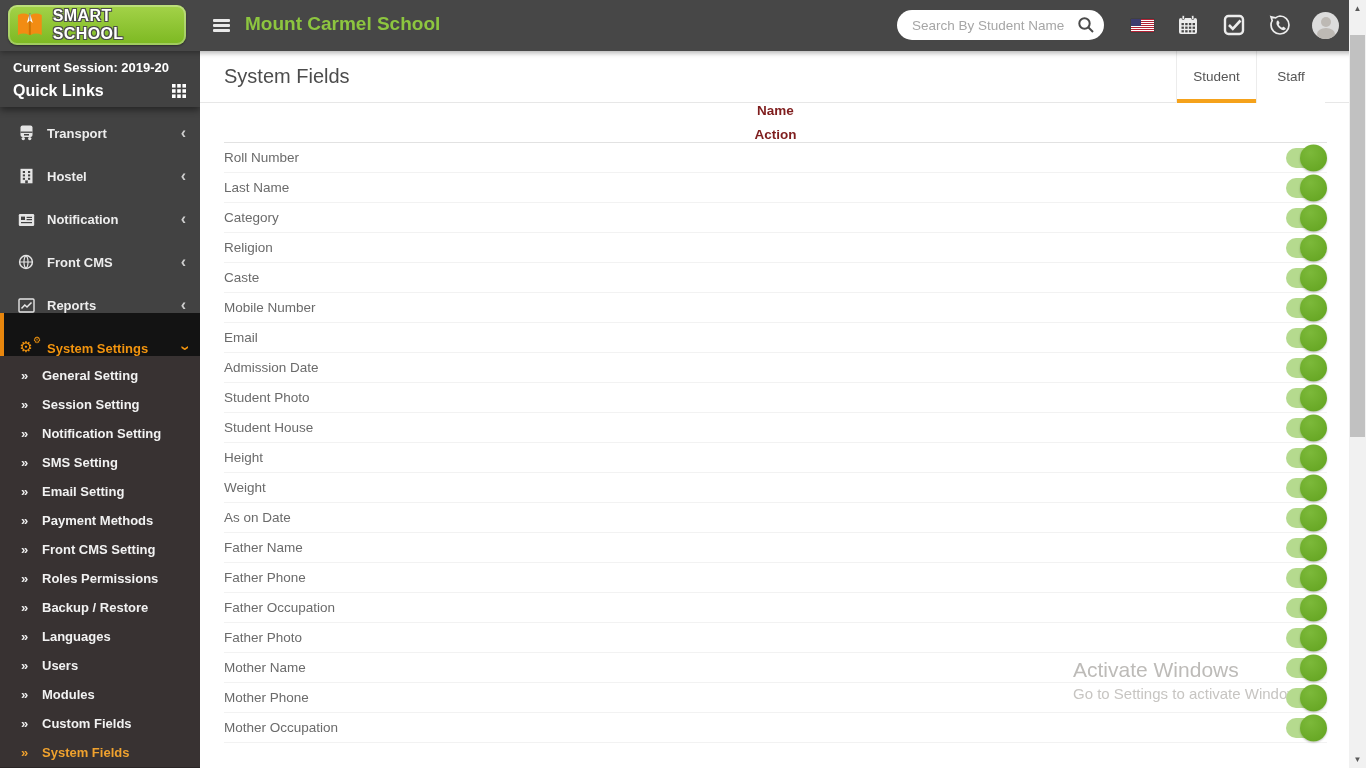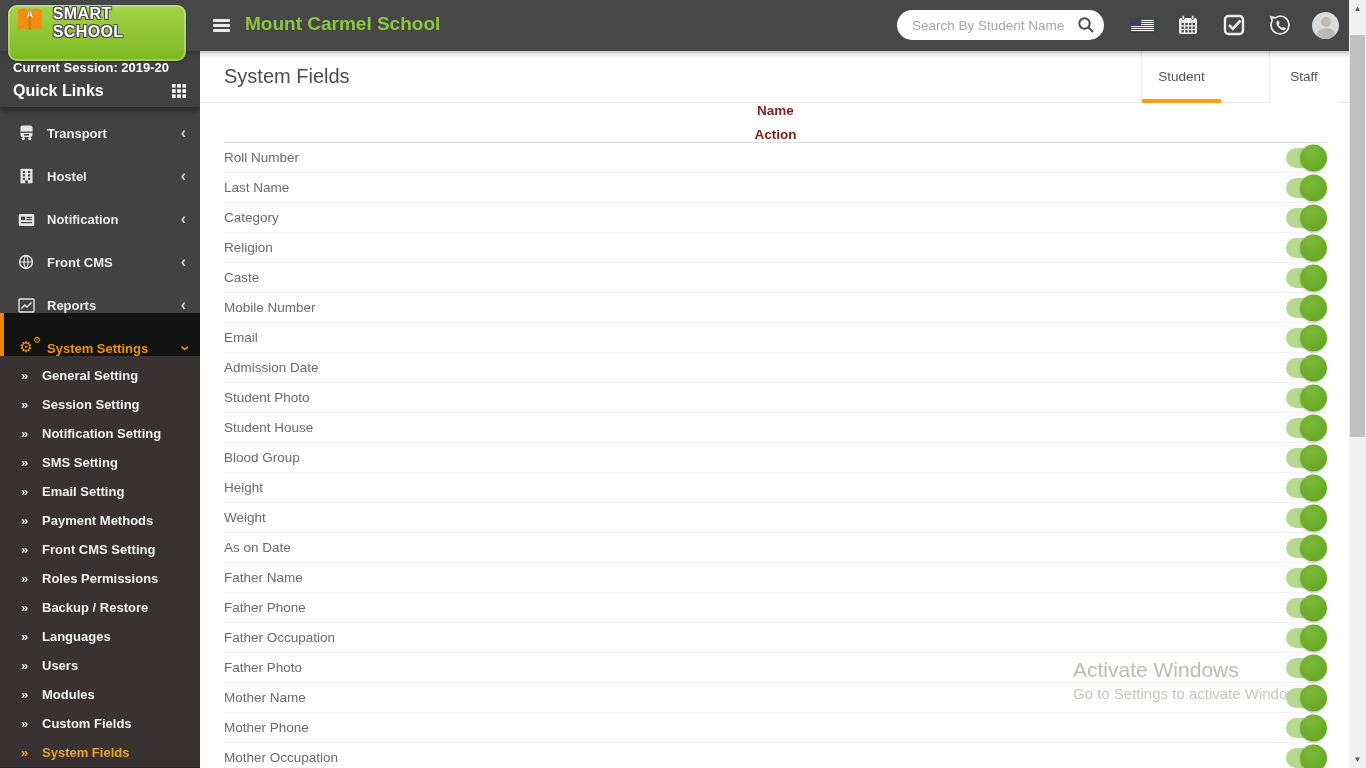--- a/index.html
+++ b/index.html
@@ -2,23 +2,23 @@
 <html><head>
 <meta charset="utf-8">
 <style>
   * { margin:0; padding:0; box-sizing:border-box; }
   html,body { width:1366px; height:768px; overflow:hidden; }
   body { font-family:"Liberation Sans", sans-serif; background:#f0f0f0; position:relative; }
 
   
   .header { position:absolute; top:0; left:0; width:1366px; height:51px; background:#474747;
             box-shadow:0 2px 5px rgba(0,0,0,.3); z-index:30; }
-  .logo { position:absolute; left:8px; top:5px; width:178px; height:56px;
+  .logo { position:absolute; left:8px; top:5px; width:178px; height:40px;
           background:linear-gradient(#a4d349,#7cb821); border-radius:9px;
-          display:flex; 
+          display:flex; align-items:center;
           box-shadow:inset 0 0 0 2px rgba(255,255,255,.28), 0 1px 2px rgba(0,0,0,.4); }
   .logo-text { color:#fff; font-weight:bold; font-size:16px; letter-spacing:.4px; margin-left:7px;
                text-shadow:1px 1px 0 #4a4a4a,-1px 1px 0 #4a4a4a,1px -1px 0 #4a4a4a,-1px -1px 0 #4a4a4a; }
   .hamburger { position:absolute; left:213px; top:19px; width:17px; cursor:pointer; }
   .hamburger span { display:block; height:2.5px; background:#e9e9e9; margin-bottom:2.6px; border-radius:1px; }
   .school-name { position:absolute; left:245px; top:13px; font-size:19px; font-weight:bold; color:#8dc63f; }
 
   .search-pill { position:absolute; left:897px; top:10px; width:207px; height:30px; background:#fff;
                  border-radius:15px; }
   .search-pill input { position:absolute; left:0; top:0; width:100%; height:100%; border:none; outline:none;
@@ -59,21 +59,21 @@
   .sub-item { height:29px; display:flex; align-items:center; padding-left:21px; cursor:pointer; }
   .sub-icon { color:#efefef; font-size:13px; font-weight:bold; width:21px; }
   .sub-label { color:#f2f2f2; font-size:13px; font-weight:bold; }
   .sub-item.active .sub-icon, .sub-item.active .sub-label { color:#f0a22e; }
   .sidebar-footer { height:20px; background:#2b2626; }
 
   
   .main { position:absolute; left:200px; top:51px; width:1149px; height:717px; background:#fff; }
   .title-band { position:relative; height:52px; background:#fff; border-bottom:1px solid #e7e7e7; }
   .page-title { position:absolute; left:24px; top:14px; font-size:20px; color:#4c4c4c; }
-  .tabs { position:absolute; right:11px; top:0; height:52px; display:flex;gap:48px; }
+  .tabs { position:absolute; right:24px; top:0; height:52px; display:flex; }
   .tab { text-align:center; line-height:52px; font-size:13.5px; color:#555; border-left:1px solid #ececec;
          position:relative; cursor:pointer; background:#fff; }
   .tab-student { width:80px; }
   .tab-staff { width:69px; }
   .tab.active::after { content:""; position:absolute; left:0; right:0; bottom:0; height:4px; background:#f5a21b; }
 
   .table { padding:0 22px 0 24px; }
   .thead { height:40px; display:flex; justify-content:space-between; align-items:center;
            border-bottom:1px solid #e2e2e2; font-weight:bold; font-size:13.5px; color:#7f1d1d;flex-direction:column; }
   .row { height:30px; display:flex; justify-content:space-between; align-items:center;
@@ -411,26 +411,20 @@
           </span>
   </div>
 
   <div class="row">
     <span class="row-name">Student House</span>
     <span class="toggle on">
             <span class="knob"></span>
           </span>
   </div>
 
-  <div class="row">
-    <span class="row-name">Blood Group</span>
-    <span class="toggle on">
-            <span class="knob"></span>
-          </span>
-  </div>
 
   <div class="row">
     <span class="row-name">Height</span>
     <span class="toggle on">
             <span class="knob"></span>
           </span>
   </div>
 
   <div class="row">
     <span class="row-name">Weight</span>

